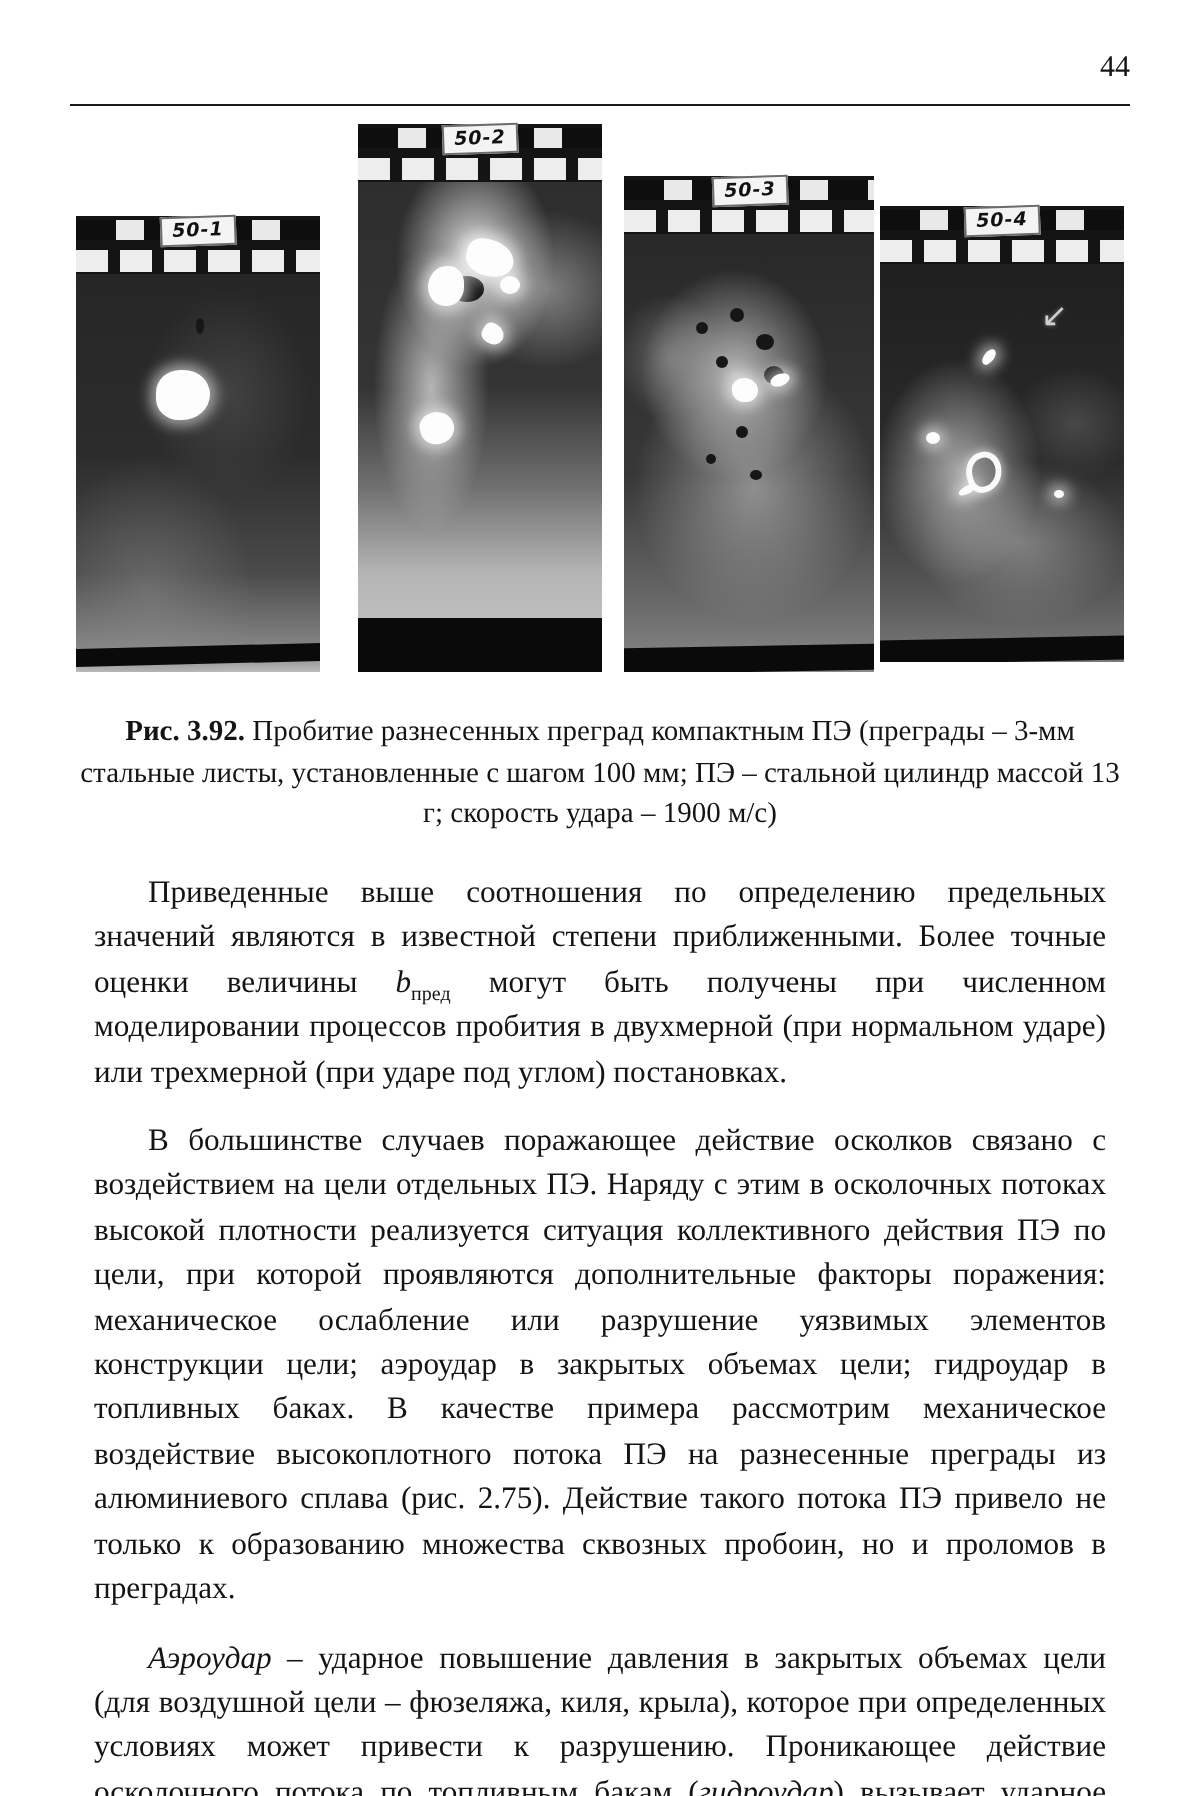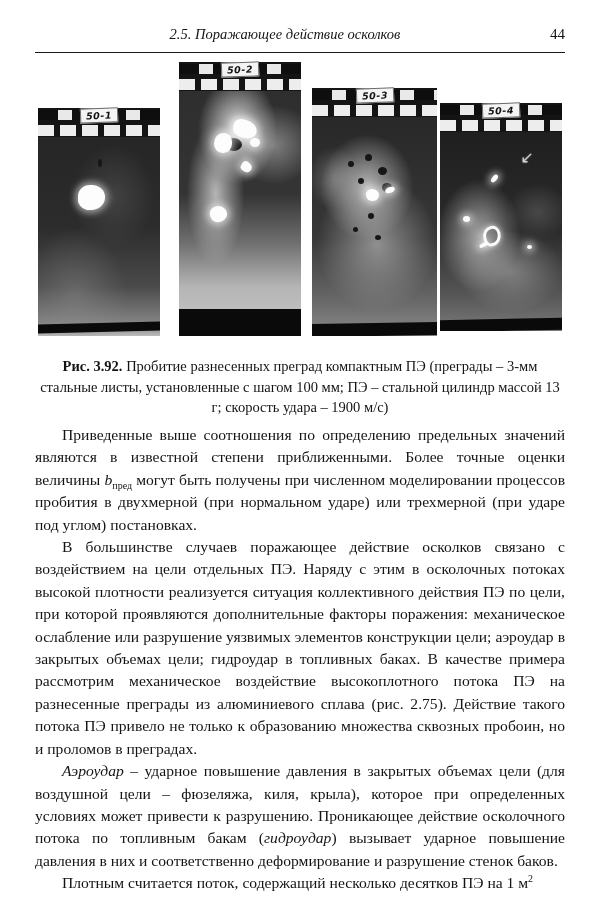--- a/index.html
+++ b/index.html
@@ -116,39 +116,38 @@
   .caption{
     position:absolute;top:356px;left:38px;width:524px;
     text-align:center;font-size:14.5px;line-height:20.5px;
   }
   .caption b{font-weight:700;}
   
   .bodytext{
     position:absolute;top:424px;left:35px;width:530px;
     font-size:15.6px;line-height:22.4px;text-align:justify;
   }
-  .bodytext p{margin:0;text-indent:27px;}
+  .bodytext p{margin:12px;text-indent:27px;}
   .var{font-style:italic;}
   sub{font-size:10px;line-height:0;}
   sup{font-size:10px;line-height:0;}
   .section-heading{
     margin:15px 0 11px 22px;
     font-family:"Liberation Sans", sans-serif;
     font-weight:700;font-size:15px;letter-spacing:.2px;
     text-indent:0;text-align:left;color:#1b1b1b;
   }
   .it{font-style:italic;}
 </style>
 </head>
 <body>
 
 <div class="page">
 
   <div class="runhead">
-    <div class="title">2.5. Поражающее действие осколков</div>
     <div class="pageno">44</div>
   </div>
   <div class="rule"></div>
 
   <div class="figure">
 
     <div class="plate plate1">
       <div class="scale">
         <span class="row1"></span>
         <span class="row2"></span>

